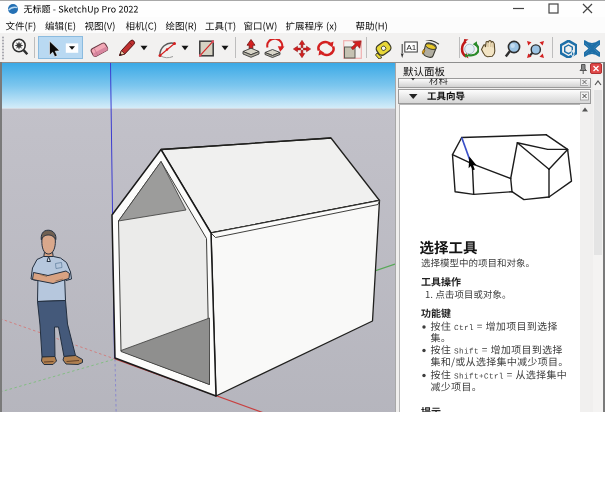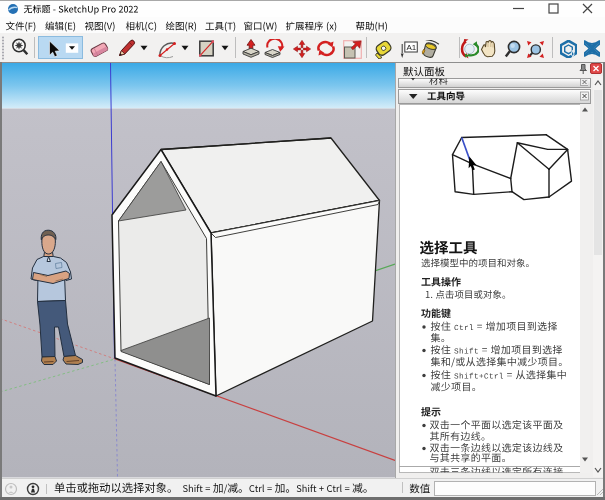--- a/index.html
+++ b/index.html
@@ -1,14 +1,14 @@
 <!DOCTYPE html>
 <html><head><meta charset="utf-8"><style>
  html,body {margin:0;padding:0;background:#fff;font-family:"Liberation Sans",sans-serif;}
- #win {position:relative;width:605px;height:500px;overflow:hidden;background:#fff;}
+ #win {position:relative;width:605px;height:412px;overflow:hidden;background:#fff;}
  .abs {position:absolute;}
 </style></head><body>
 <div id="win">
  
  <div class="abs" style="left:0;top:0;width:605px;height:17px;background:#fefefe;border-top:1px solid #a8a8a8"></div>
  <svg class="abs" style="left:7px;top:3px" width="12" height="12" viewBox="0 0 12 12">
       <circle cx="6" cy="6" r="5" fill="#2470b4"></circle>
       <path d="M1.6,7.2 Q5,3.2 10.4,4.6" stroke="#b8d8f0" stroke-width="1.3" fill="none"></path>
     </svg>
  <g></g>

